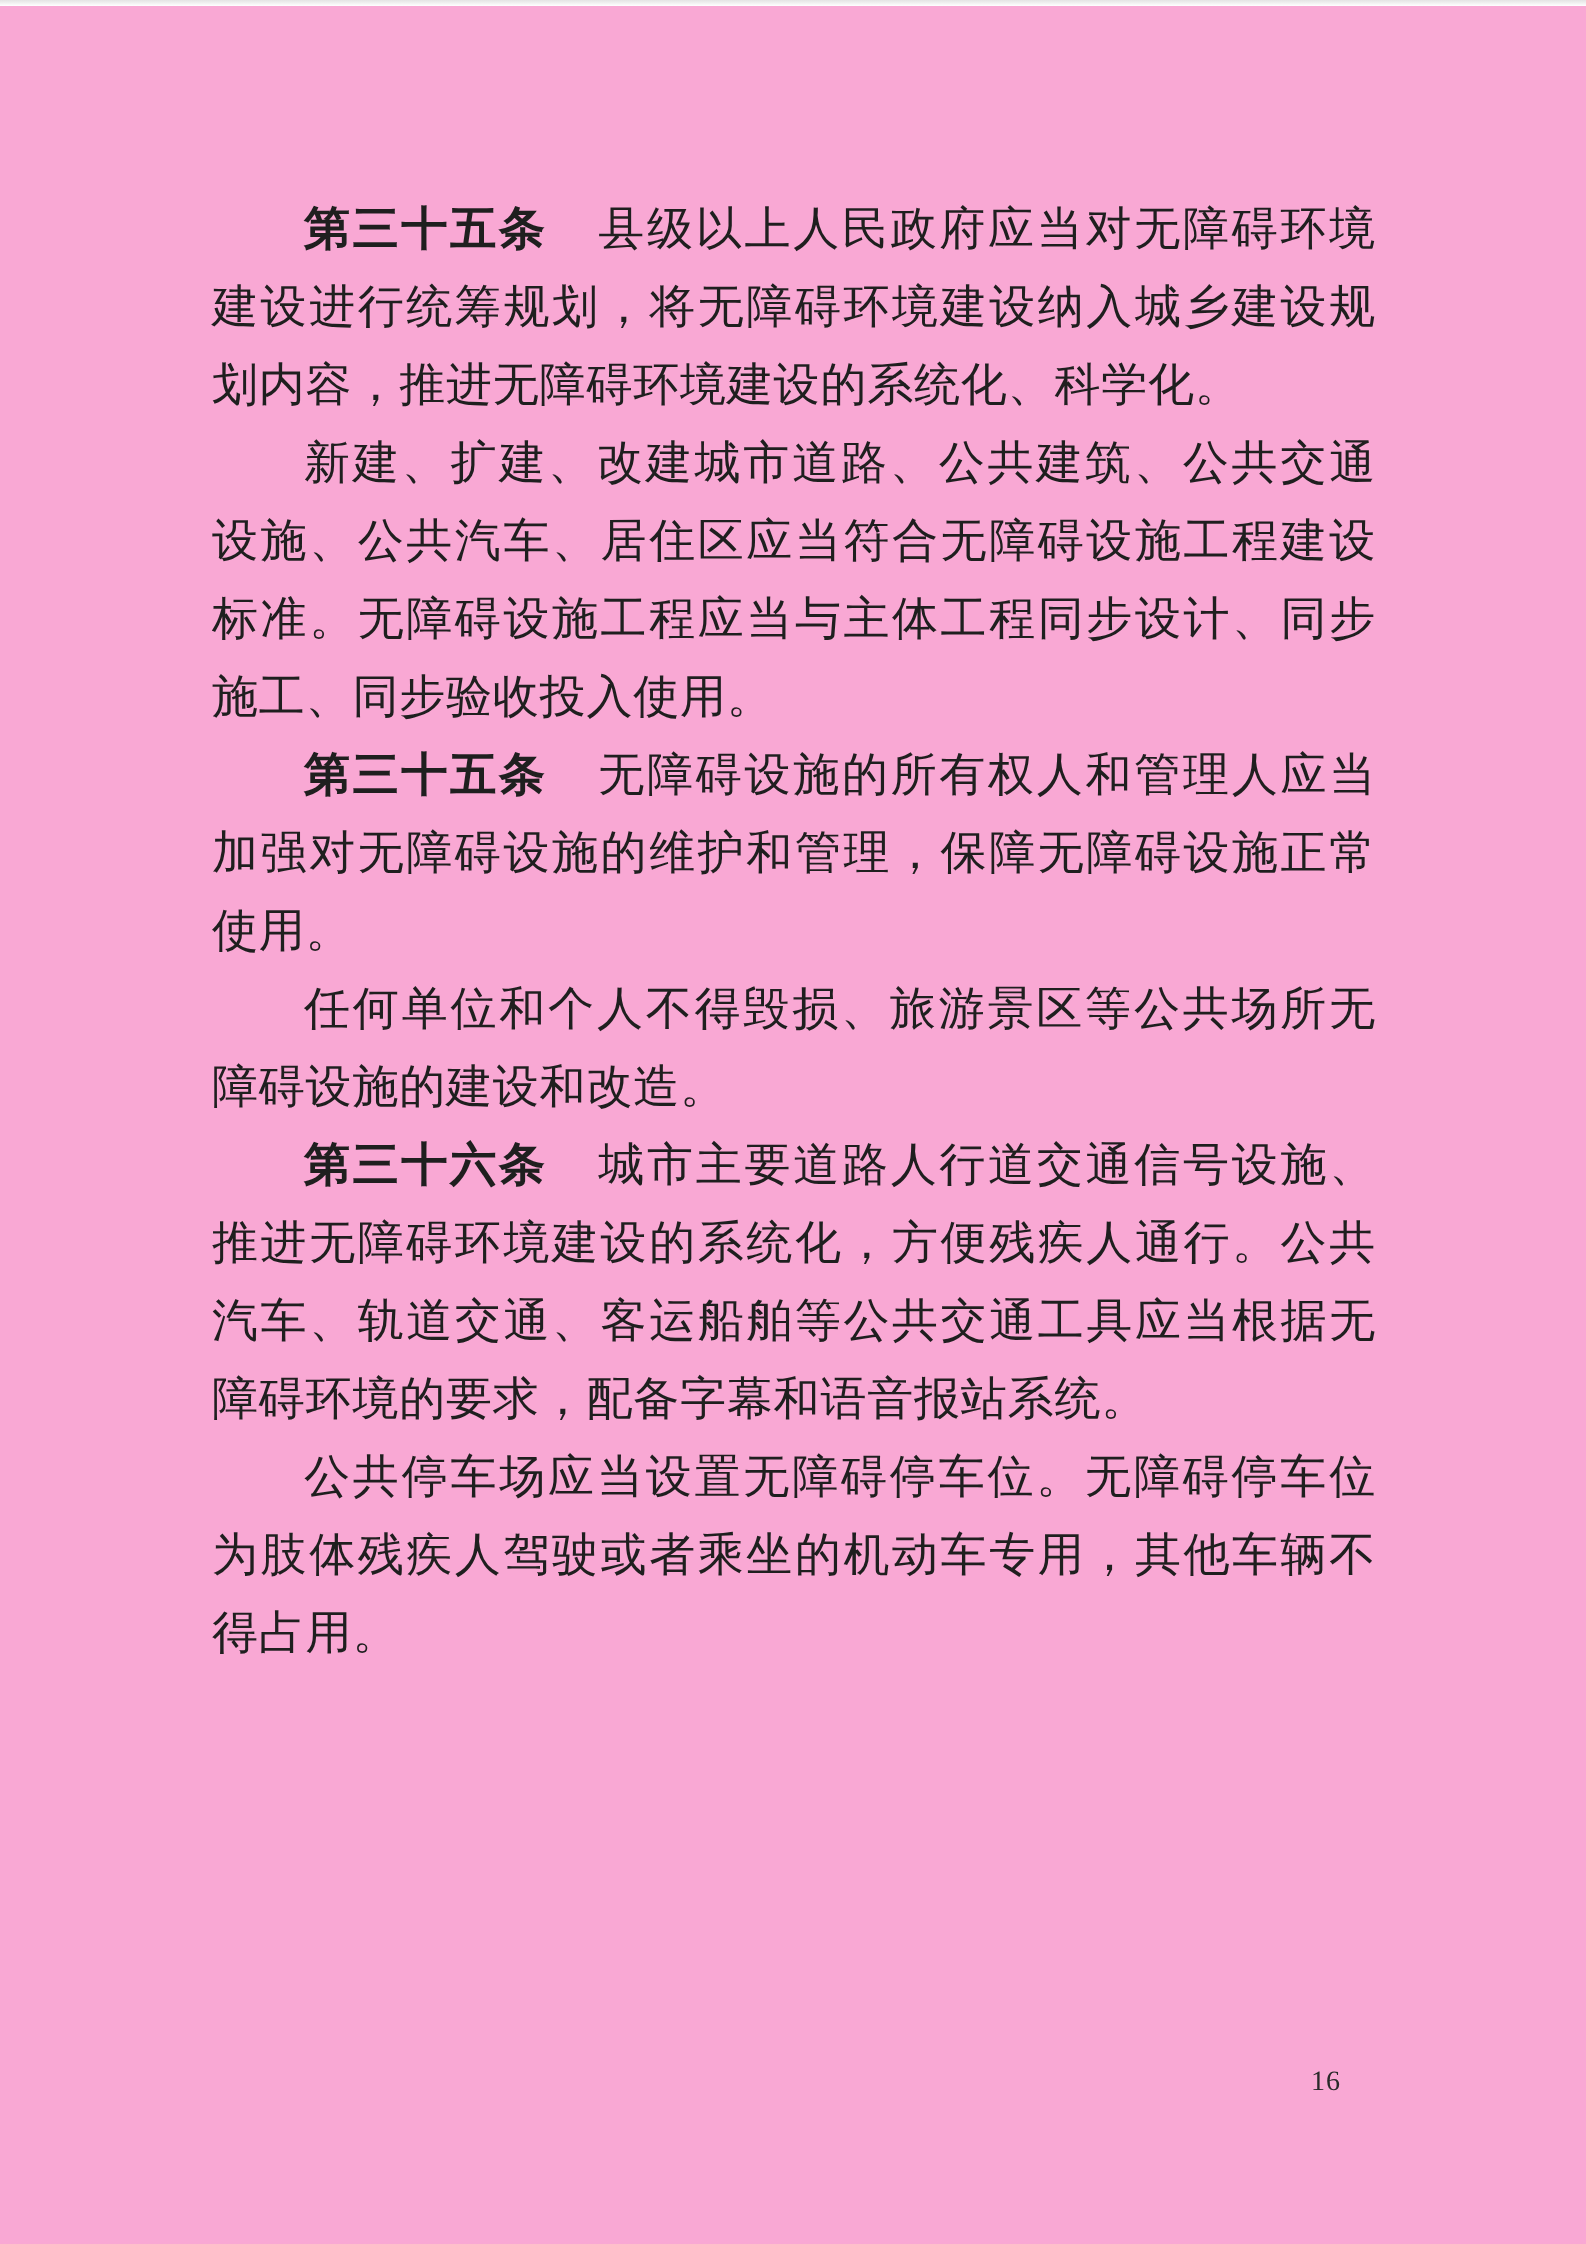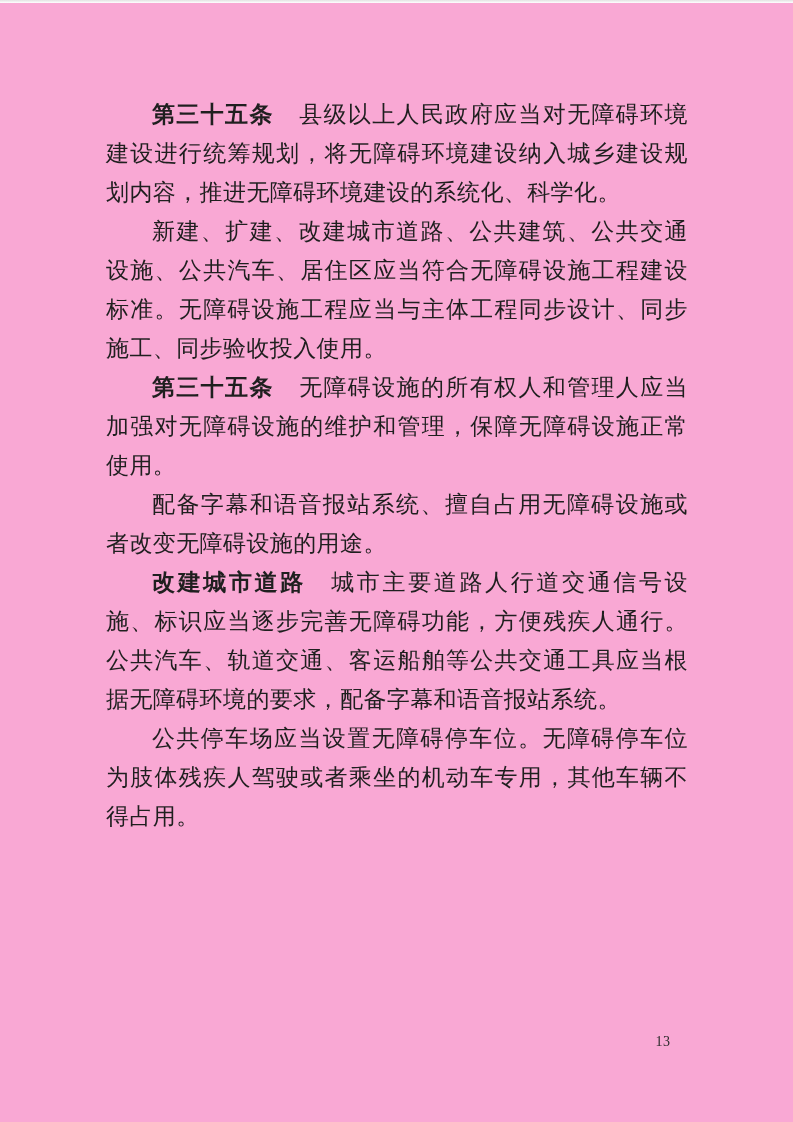--- a/index.html
+++ b/index.html
@@ -65,19 +65,19 @@
 </head>
 <body>
 
 <div class="page">
   <div class="page-edge-shadow"></div>
 
   <div class="text-block">
     <p class="para"><span class="lead">第三十五条</span><span>县级以上人民政府应当对无障碍环境建设进行统筹规划，将无障碍环境建设纳入城乡建设规划内容，推进无障碍环境建设的系统化、科学化。</span></p>
     <p class="para"><span class="lead"></span><span>新建、扩建、改建城市道路、公共建筑、公共交通设施、公共汽车、居住区应当符合无障碍设施工程建设标准。无障碍设施工程应当与主体工程同步设计、同步施工、同步验收投入使用。</span></p>
     <p class="para"><span class="lead">第三十五条</span><span>无障碍设施的所有权人和管理人应当加强对无障碍设施的维护和管理，保障无障碍设施正常使用。</span></p>
-    <p class="para"><span class="lead"></span><span>配备字幕和语音报站系统、擅自占用无障碍设施或者改变无障碍设施的用途。</span></p>
-    <p class="para"><span class="lead">改建城市道路</span><span>城市主要道路人行道交通信号设施、标识应当逐步完善无障碍功能，方便残疾人通行。公共汽车、轨道交通、客运船舶等公共交通工具应当根据无障碍环境的要求，配备字幕和语音报站系统。</span></p>
+    <p class="para"><span class="lead"></span><span>任何单位和个人不得毁损、旅游景区等公共场所无障碍设施的建设和改造。</span></p>
+    <p class="para"><span class="lead">第三十六条</span><span>城市主要道路人行道交通信号设施、推进无障碍环境建设的系统化，方便残疾人通行。公共汽车、轨道交通、客运船舶等公共交通工具应当根据无障碍环境的要求，配备字幕和语音报站系统。</span></p>
     <p class="para"><span class="lead"></span><span>公共停车场应当设置无障碍停车位。无障碍停车位为肢体残疾人驾驶或者乘坐的机动车专用，其他车辆不得占用。</span></p>
   </div>
 
-  <div class="page-number">13</div>
+  <div class="page-number">16</div>
 </div>
 
 </body></html>

